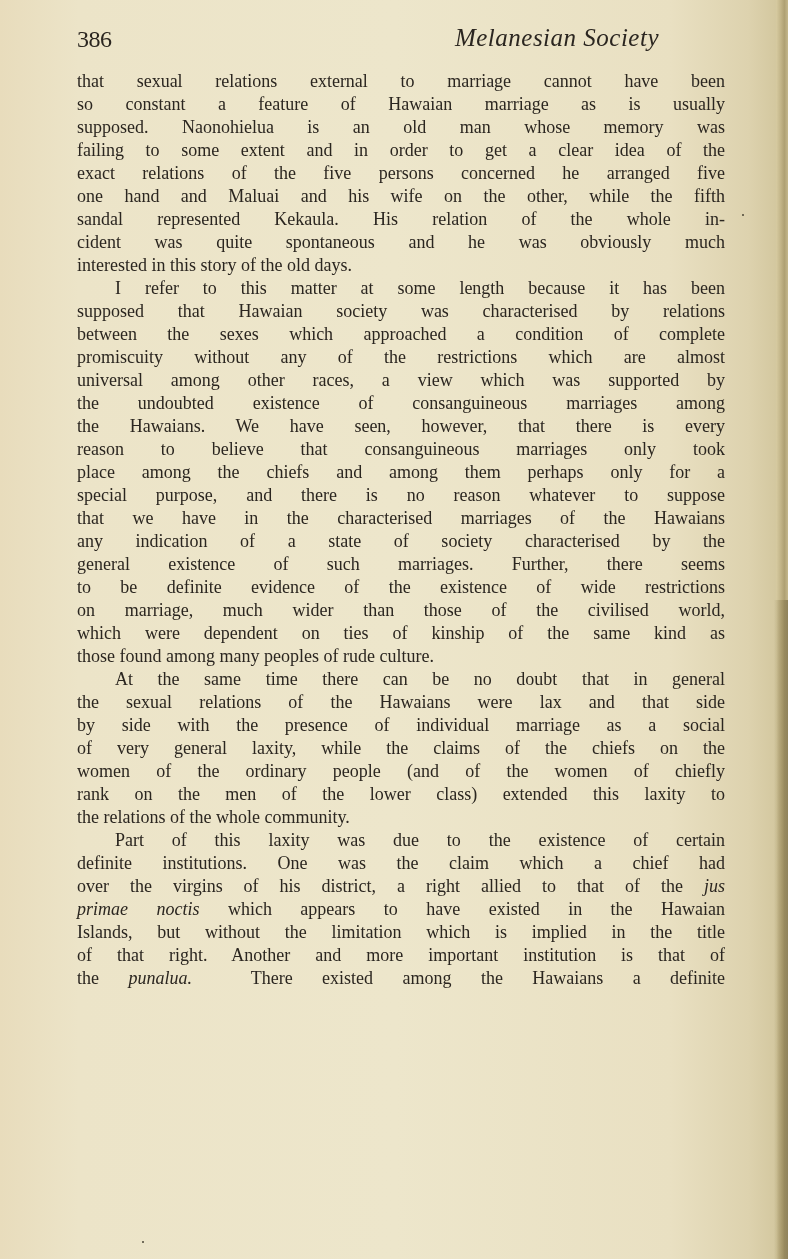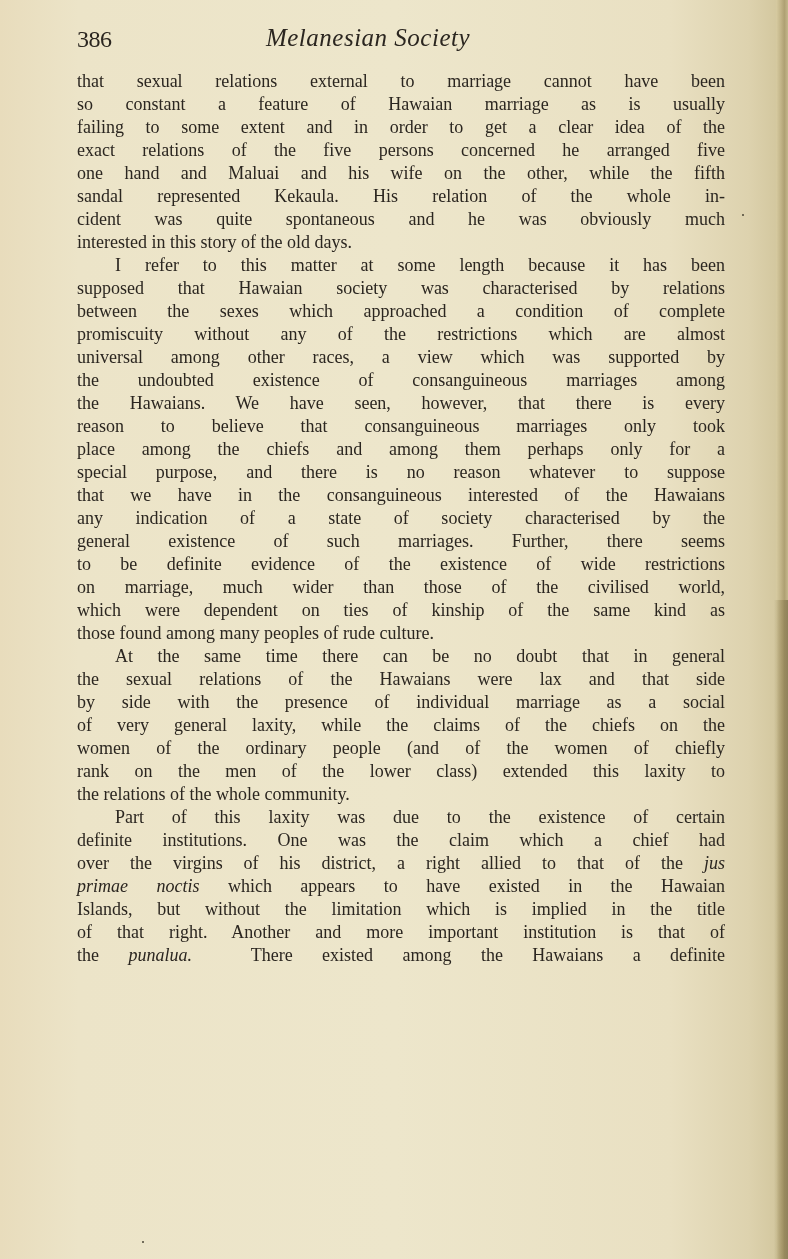--- a/index.html
+++ b/index.html
@@ -52,21 +52,21 @@
     font-size: 24px;
     font-family: "Liberation Serif", serif;
     letter-spacing: -0.5px;
     color: #2b2620;
   }
   .running-title {
     position: absolute;
     left: 0;
     width: 582px;
     top: 2px;
-    text-align: center;
+    text-align: right;
     font-style: italic;
     font-size: 25px;
     letter-spacing: 0.5px;
     color: #2b2620;
   }
   .body-text {
     position: absolute;
     top: 70px;
     left: 77px;
     width: 648px;
@@ -107,40 +107,41 @@
   <div class="header">
     <span class="page-number">386</span>
     <span class="running-title">Melanesian Society</span>
   </div>
 
   <div class="body-text">
 
     <div>
       <span class="line">that sexual relations external to marriage cannot have been</span>
       <span class="line">so constant a feature of Hawaian marriage as is usually</span>
+      <span class="line">supposed.  Naonohielua is an old man whose memory was</span>
       <span class="line">failing to some extent and in order to get a clear idea of the</span>
       <span class="line">exact relations of the five persons concerned he arranged five</span>
       <span class="line">one hand and Maluai and his wife on the other, while the fifth</span>
       <span class="line">sandal represented Kekaula.  His relation of the whole in-</span>
       <span class="line">cident was quite spontaneous and he was obviously much</span>
       <span class="line last">interested in this story of the old days.</span>
     </div>
 
     <div>
       <span class="line indent">I refer to this matter at some length because it has been</span>
       <span class="line">supposed that Hawaian society was characterised by relations</span>
       <span class="line">between the sexes which approached a condition of complete</span>
       <span class="line">promiscuity without any of the restrictions which are almost</span>
       <span class="line">universal among other races, a view which was supported by</span>
       <span class="line">the undoubted existence of consanguineous marriages among</span>
       <span class="line">the Hawaians.  We have seen, however, that there is every</span>
       <span class="line">reason to believe that consanguineous marriages only took</span>
       <span class="line">place among the chiefs and among them perhaps only for a</span>
       <span class="line">special purpose, and there is no reason whatever to suppose</span>
-      <span class="line">that we have in the consanguineous interested of the Hawaians</span>
+      <span class="line">that we have in the characterised marriages of the Hawaians</span>
       <span class="line">any indication of a state of society characterised by the</span>
       <span class="line">general existence of such marriages.  Further, there seems</span>
       <span class="line">to be definite evidence of the existence of wide restrictions</span>
       <span class="line">on marriage, much wider than those of the civilised world,</span>
       <span class="line">which were dependent on ties of kinship of the same kind as</span>
       <span class="line last">those found among many peoples of rude culture.</span>
     </div>
 
     <div>
       <span class="line indent">At the same time there can be no doubt that in general</span>

